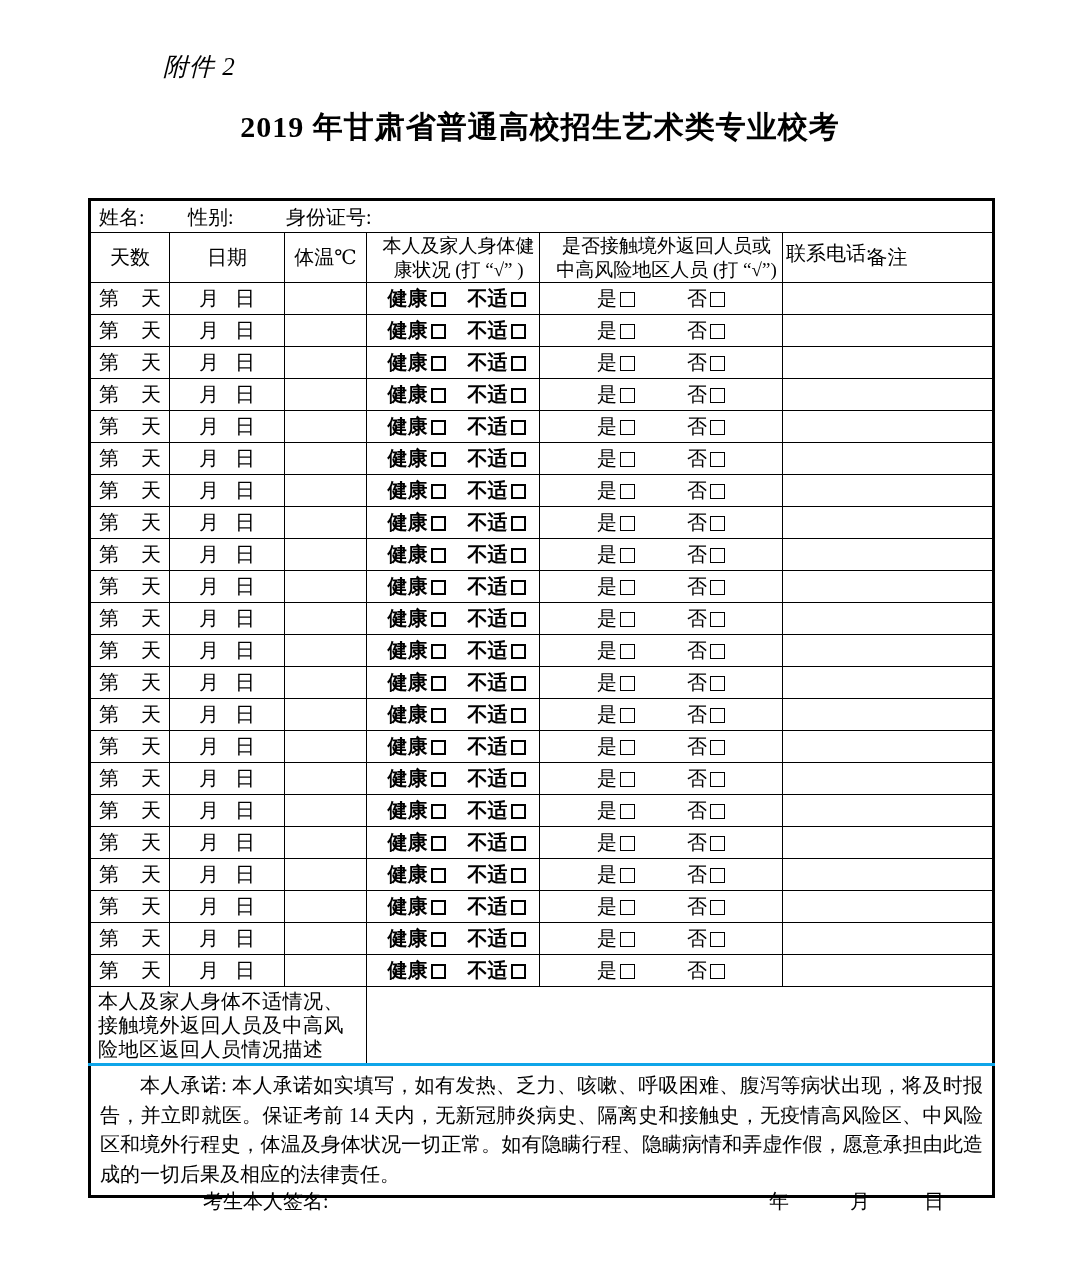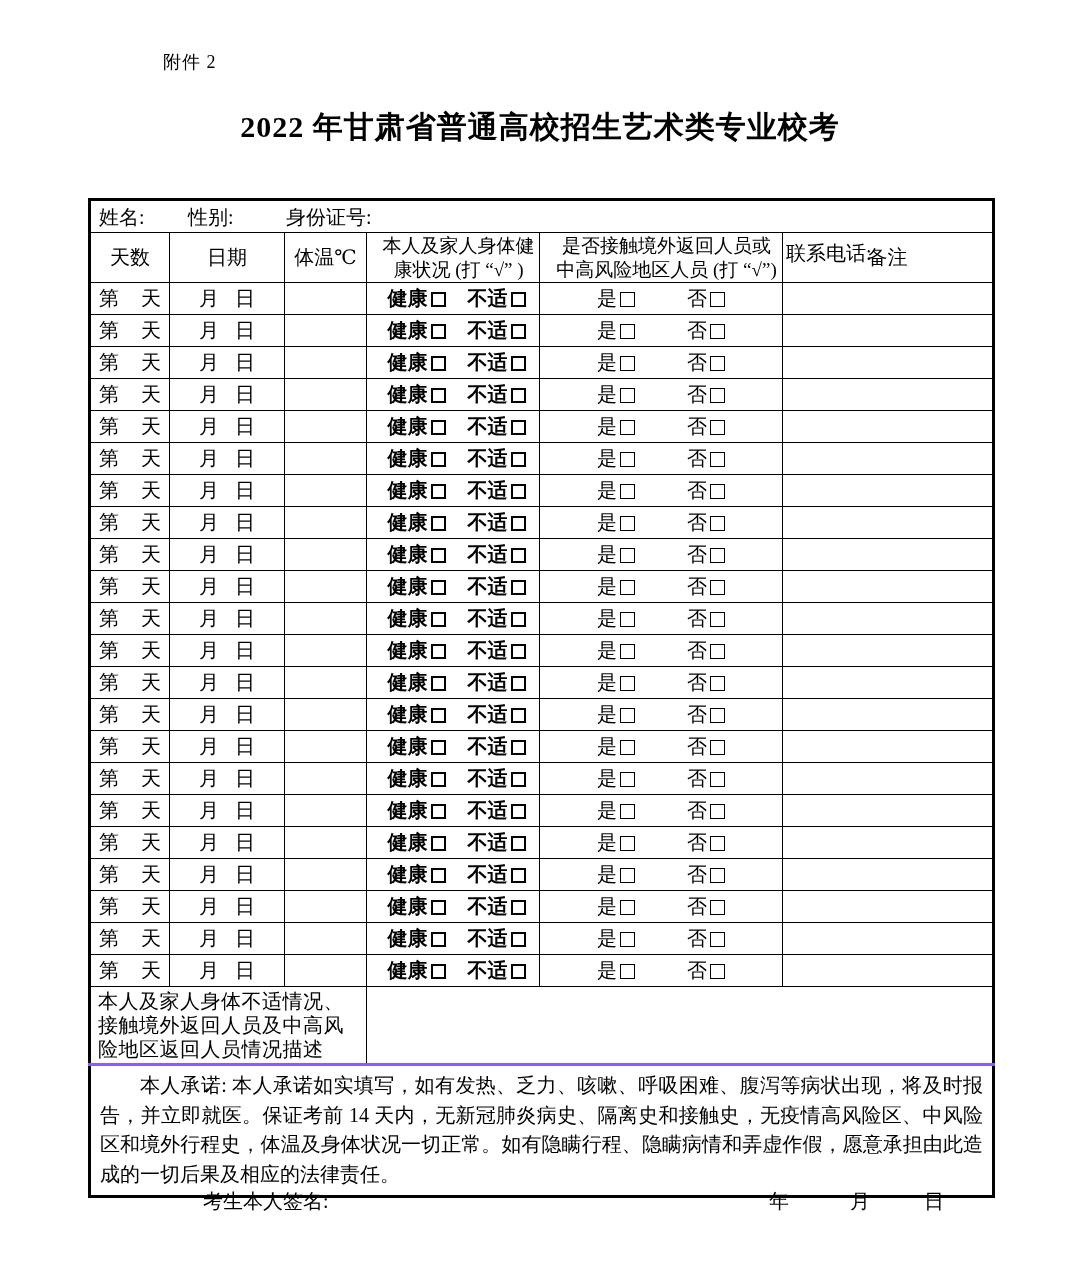--- a/index.html
+++ b/index.html
@@ -6,21 +6,21 @@
   html,body { background:#ffffff; }
   body {
     width:1080px; height:1288px;
     font-family:"Liberation Serif","DejaVu Serif",serif;
     color:#000;
   }
   .page { position:relative; width:1080px; height:1288px; background:#fff; overflow:hidden; }
 
   .attachment {
     position:absolute; left:163px; top:50px;
-    font-size:18px; letter-spacing:1px;
+    font-size:25px; letter-spacing:1px;font-style:italic;
   }
   .title-block {
     position:absolute; top:106px; left:0; width:1080px;
     text-align:center; font-weight:bold; font-size:30px; line-height:41px;
     letter-spacing:1px;
   }
 
   table.form-table {
     position:absolute; left:88px; top:198px;
     width:904px; table-layout:fixed; border-collapse:collapse;
@@ -63,21 +63,21 @@
   .pair { white-space:nowrap; }
 
   
   .desc-row td { height:78px; vertical-align:middle; }
   .desc-label {
     padding:2px 4px 2px 7px !important;
     font-size:19px; line-height:24px; letter-spacing:0.5px;
   }
 
   
-  .commit-row td { border-top:3px solid #8b5cf6; height:132px; vertical-align:top; }
+  .commit-row td { border-top:3px solid #0ea5e9; height:132px; vertical-align:top; }
   .commit-cell { position:relative; }
   .commit-text {
     margin:5px 9px 0 9px;
     font-size:20px; line-height:29.5px;
     text-align:justify; text-indent:2em;
   }
   .sign-line { position:absolute; left:0; top:122px; width:100%; height:30px; font-size:20px; }
   .sign-line span { position:absolute; top:0; white-space:nowrap; }
   .sig { left:112px; }
   .yr  { left:678px; }
@@ -85,21 +85,21 @@
   .dy  { left:833px; }
 </style>
 </head>
 <body>
 
 <div class="page">
 
   <div class="attachment">附件 2</div>
 
   <div class="title-block">
-    <div>2022 年甘肃省普通高校招生艺术类专业校考</div>
+    <div>2019 年甘肃省普通高校招生艺术类专业校考</div>
   </div>
 
   <table class="form-table">
     <colgroup>
       <col style="width:80px">
         <col style="width:115px">
         <col style="width:82px">
       <col style="width:173px">
         <col style="width:243px">
         <col style="width:211px">

